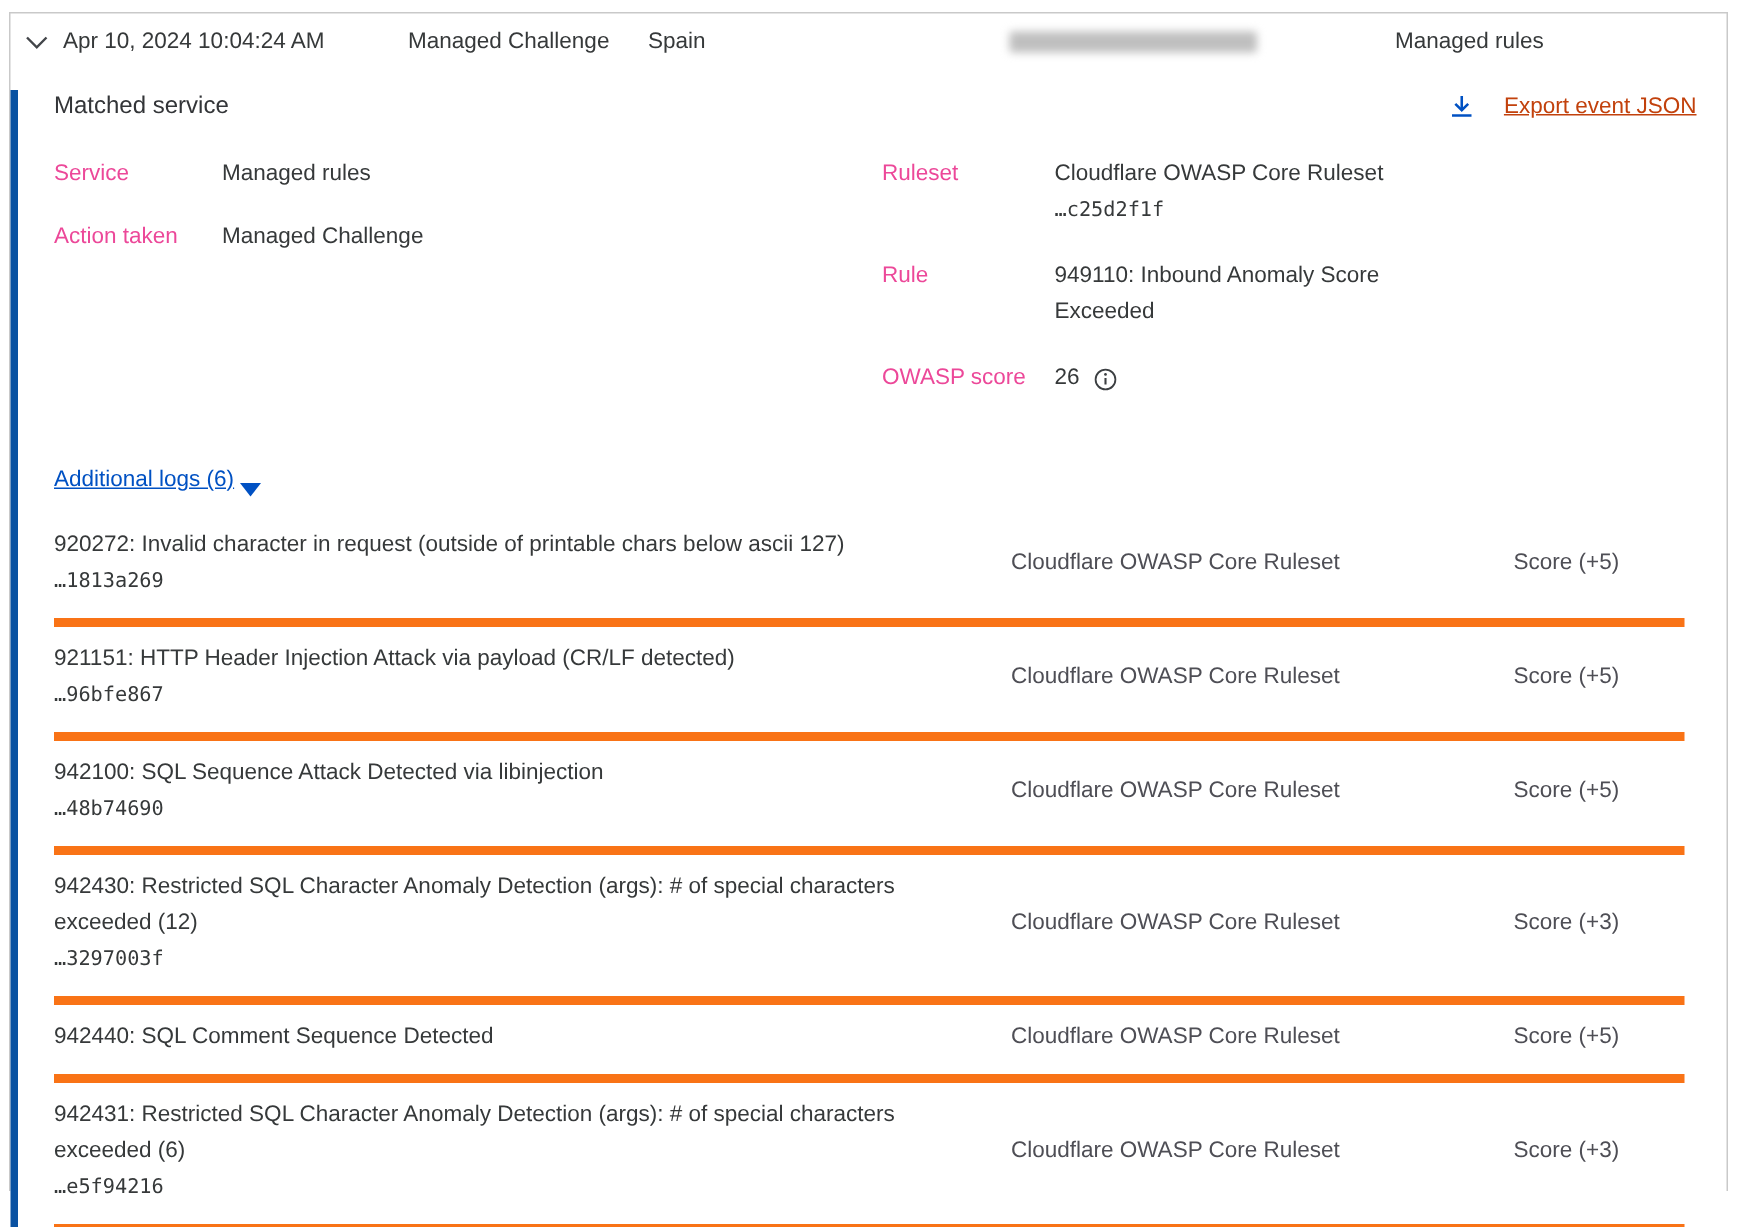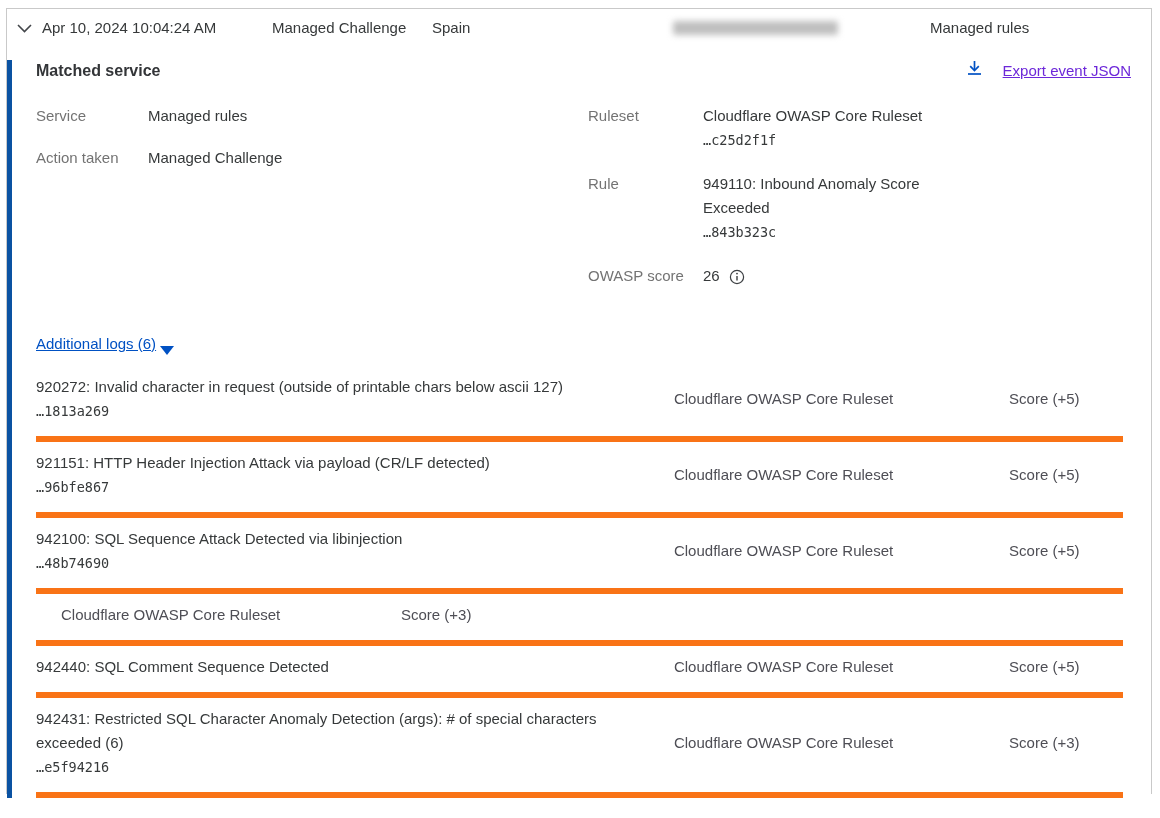--- a/index.html
+++ b/index.html
@@ -50,38 +50,39 @@
     background: #0a52a2;
   }
   .detail-header {
     display: flex;
     justify-content: space-between;
     align-items: flex-start;
     margin-top: 13px;
   }
   .section-title {
     font-size: 16px;
-    font-weight: 700;
+    font-weight: 400;
     color: #333538;
     line-height: 22px;
   }
   a.export-link {
     display: inline-flex;
+    align-items: center;
     gap: 21px;
-    color: #6d28d9;
+    color: #c2410c;
     text-decoration: none;
     line-height: 22px;
     cursor: pointer;
   }
   a.export-link .link-text { text-decoration: underline; }
   .detail-grid { display: flex; margin-top: 22px; }
   .dg-left  { width: 552px; }
   .dg-right { flex: 1; }
   .field { display: flex; margin-bottom: 18px; }
-  .field-label { color: #737373; flex-shrink: 0; }
+  .field-label { color: #ec4899; flex-shrink: 0; }
   .dg-left  .field-label { width: 112px; }
   .dg-right .field-label { width: 115px; }
   .field-value { color: #36393a; }
   .rule-value { width: 250px; }
   .mono {
     font-family: "DejaVu Sans Mono", monospace;
     font-size: 13.5px;
     color: #36393a;
   }
   .dg-right .field.grp { margin-bottom: 20px; }
@@ -170,21 +171,20 @@
           <span class="field-label">Ruleset</span>
           <span>
             <div class="field-value">Cloudflare OWASP Core Ruleset</div>
             <div class="mono">…c25d2f1f</div>
           </span>
         </div>
         <div class="field grp">
           <span class="field-label">Rule</span>
           <span>
             <div class="field-value rule-value">949110: Inbound Anomaly Score Exceeded</div>
-            <div class="mono">…843b323c</div>
           </span>
         </div>
         <div class="field">
           <span class="field-label">OWASP score</span>
           <span class="owasp-val">
             <span class="field-value">26</span>
             <span class="info-icon">
               <svg width="16" height="16" viewBox="0 0 16 16">
                 <circle cx="8" cy="8" r="6.6" fill="none" stroke="#3c3f42" stroke-width="1.2"></circle>
                 <line x1="8" y1="7" x2="8" y2="11.4" stroke="#3c3f42" stroke-width="1.4"></line>
@@ -224,20 +224,24 @@
       <div class="log-row">
         <div class="log-desc">
           <div>942100: SQL Sequence Attack Detected via libinjection</div>
           <div class="mono">…48b74690</div>
         </div>
         <div class="log-ruleset">Cloudflare OWASP Core Ruleset</div>
         <div class="log-score">Score (+5)</div>
       </div>
 
       <div class="log-row">
+        <div class="log-desc">
+          <div>942430: Restricted SQL Character Anomaly Detection (args): # of special characters exceeded (12)</div>
+          <div class="mono">…3297003f</div>
+        </div>
         <div class="log-ruleset">Cloudflare OWASP Core Ruleset</div>
         <div class="log-score">Score (+3)</div>
       </div>
 
       <div class="log-row">
         <div class="log-desc">
           <div>942440: SQL Comment Sequence Detected</div>
         </div>
         <div class="log-ruleset">Cloudflare OWASP Core Ruleset</div>
         <div class="log-score">Score (+5)</div>

